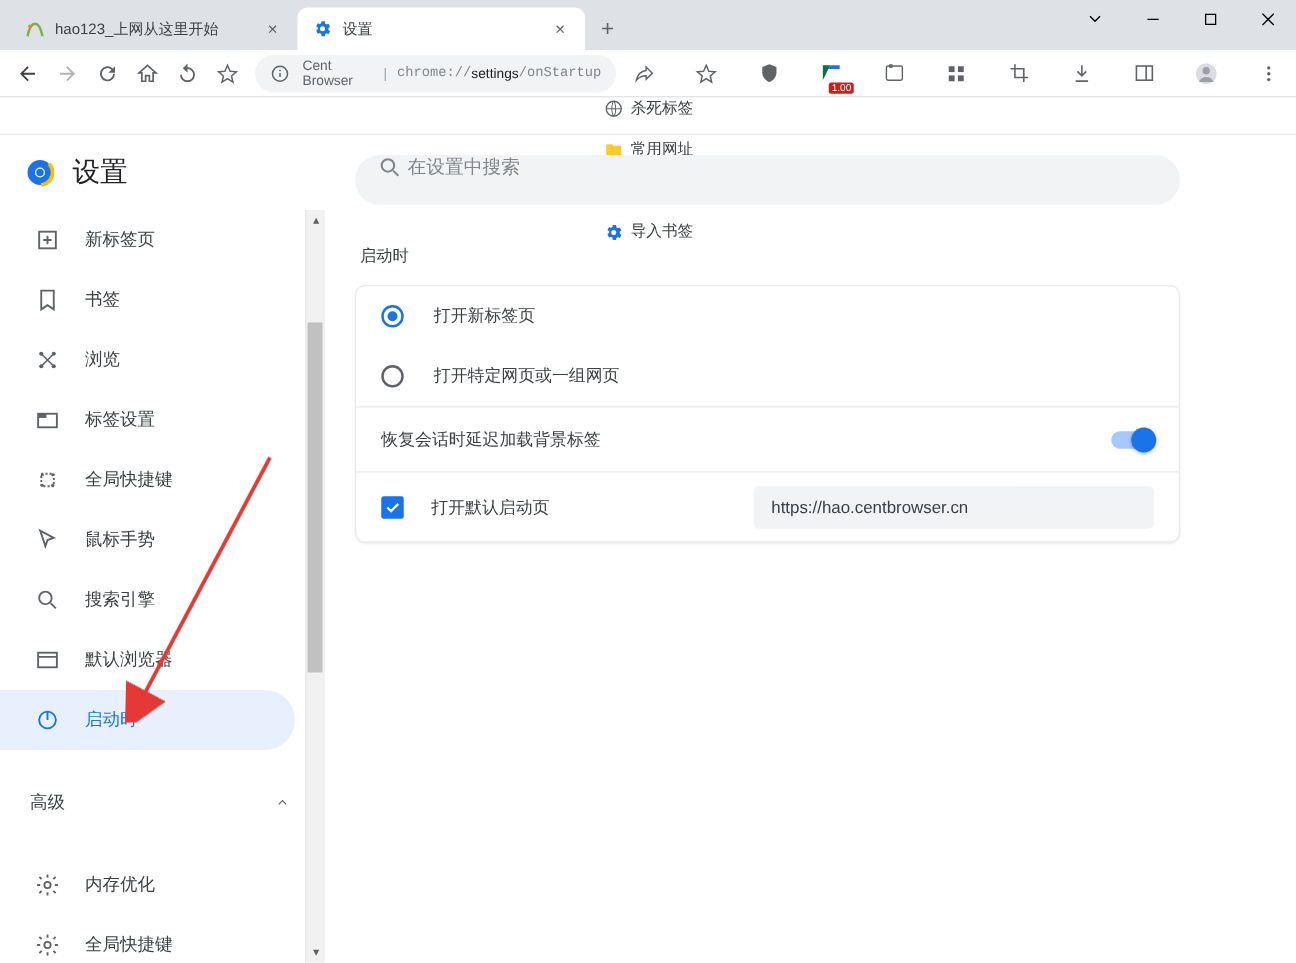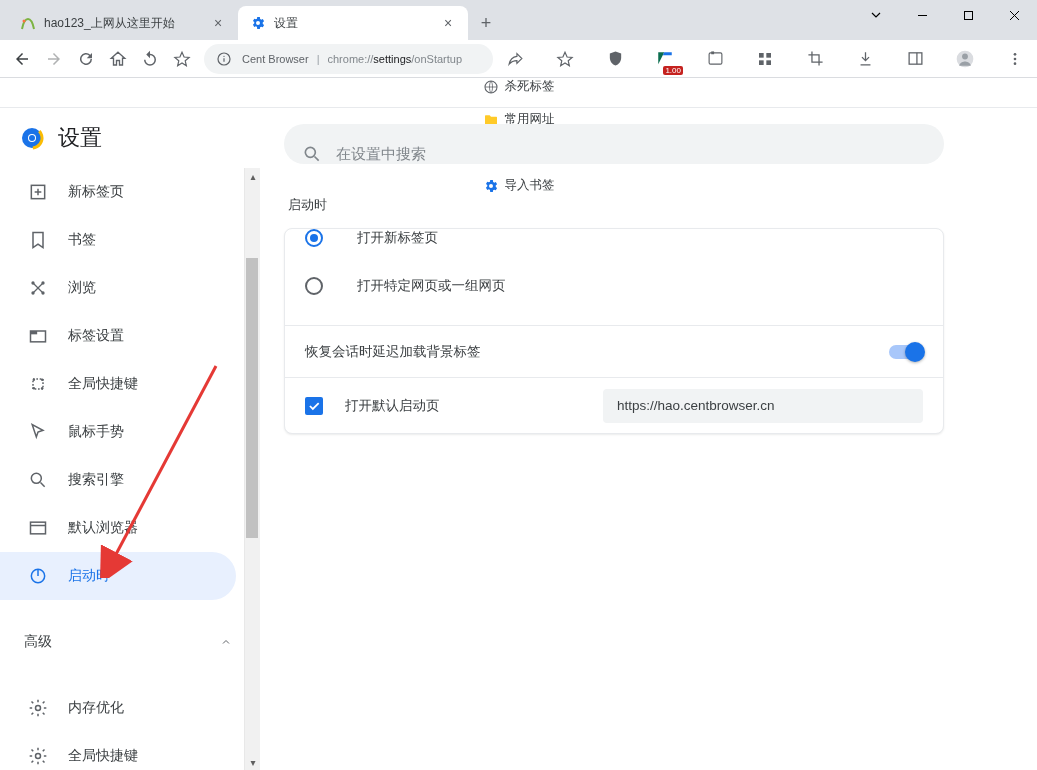--- a/index.html
+++ b/index.html
@@ -17,21 +17,21 @@
 .win-controls { margin-left: auto; display: flex; align-items: center; height: 30px; align-self: flex-start; }
 .win-btn { width: 46px; height: 30px; display: flex; align-items: center; justify-content: center; color: #000; }
 
 
 .toolbar { height: 38px; background: #fff; display: flex; align-items: center; padding: 0 6px; border-bottom: 1px solid #dadce0; }
 .tb-btn { width: 32px; height: 32px; display: flex; align-items: center; justify-content: center; color: #5f6368; border-radius: 50%; }
 .addr-bar { flex: 1; height: 30px; background: #f1f3f4; border-radius: 15px; display: flex; align-items: center; padding: 0 12px; margin: 0 6px; font-size: 11px; color: #202124; }
 .addr-bar .info-icon { color: #5f6368; margin-right: 10px; }
 .addr-bar .addr-prefix { color: #5f6368; }
 .addr-bar .addr-sep { color: #9aa0a6; margin: 0 8px; }
-.addr-bar .addr-dim { color: #80868b; }
+.addr-bar .addr-dim { color: #80868b; font-family: Liberation Mono, monospace; }
 .addr-bar .addr-bold { color: #202124; }
 .tb-right { display: flex; align-items: center; gap: 18px; }
 
 
 .bm-bar { height: 30px; background: #fff; display: flex; align-items: center; padding: 0 10px; gap: 16px; border-bottom: 1px solid #e8eaed; font-size: 12.5px; color: #3c4043; flex-direction: column; }
 .bm-item { display: flex; align-items: center; gap: 6px; cursor: pointer; }
 .bm-icon { width: 16px; height: 16px; display: flex; align-items: center; justify-content: center; }
 
 
 .content { display: flex; height: calc(770px - 40px - 38px - 30px); }
@@ -53,24 +53,24 @@
 
 .scroll-track { position: absolute; right: 0; top: 0; width: 16px; height: 100%; background: #f1f1f1; border-left: 1px solid #e8e8e8; }
 .scroll-thumb { position: absolute; right: 2px; top: 90px; width: 12px; height: 280px; background: #c1c1c1; border-radius: 0; }
 .scroll-arrow { position: absolute; width: 16px; height: 16px; display: flex; align-items: center; justify-content: center; font-size: 10px; color: #606060; }
 .scroll-arrow.up { top: 0; }
 .scroll-arrow.down { bottom: 0; }
 
 
 .main { flex: 1; padding-top: 16px; }
 .search-wrap { padding: 0 24px 10px 24px; }
-.search-box { width: 660px; height: 40px; background: #f1f3f4; border-radius: 22px; display: flex; align-items: flex-end; padding: 0 18px; gap: 14px; color: #5f6368; font-size: 15px; }
+.search-box { width: 660px; height: 40px; background: #f1f3f4; border-radius: 22px; display: flex; align-items: flex-start; padding: 0 18px; gap: 4px; color: #5f6368; font-size: 15px; }
 .section-title { font-size: 13px; color: #3c4043; padding: 22px 0 14px 4px; margin-left: 24px; font-weight: 500; }
 .card { width: 660px; margin-left: 24px; border: 1px solid #e8eaed; border-radius: 8px; box-shadow: 0 1px 2px rgba(60,64,67,.1); background: #fff; }
-.radio-row { height: 48px; display: flex; align-items: flex-start; padding: 0 20px; gap: 34px; font-size: 13.5px; color: #3c4043; }
+.radio-row { height: 48px; display: flex; align-items: center; padding: 0 20px; gap: 24px; font-size: 13.5px; color: #3c4043; }
 .radio-outer { width: 18px; height: 18px; border: 2px solid #5f6368; border-radius: 50%; display: flex; align-items: center; justify-content: center; }
 .radio-outer.checked { border-color: #1a73e8; }
 .radio-inner { width: 8px; height: 8px; background: #1a73e8; border-radius: 50%; }
 .toggle-row { height: 52px; display: flex; align-items: center; justify-content: space-between; padding: 0 20px; font-size: 13.5px; color: #3c4043; border-top: 1px solid #e8eaed; }
 .toggle { width: 34px; height: 14px; background: #a8c7fa; border-radius: 7px; position: relative; }
 .toggle-knob { position: absolute; right: -2px; top: -3px; width: 20px; height: 20px; background: #1a73e8; border-radius: 50%; box-shadow: 0 1px 3px rgba(0,0,0,.3); }
 .check-row { height: 56px; display: flex; align-items: center; padding: 0 20px; gap: 22px; font-size: 13.5px; color: #3c4043; border-top: 1px solid #e8eaed; }
 .checkbox { width: 18px; height: 18px; background: #1a73e8; border-radius: 2px; display: flex; align-items: center; justify-content: center; color: #fff; }
 .url-input { flex: 1; max-width: 320px; margin-left: auto; height: 34px; border: none; background: #f1f3f4; border-radius: 4px; padding: 0 14px; font-size: 13.5px; color: #3c4043; }
 

